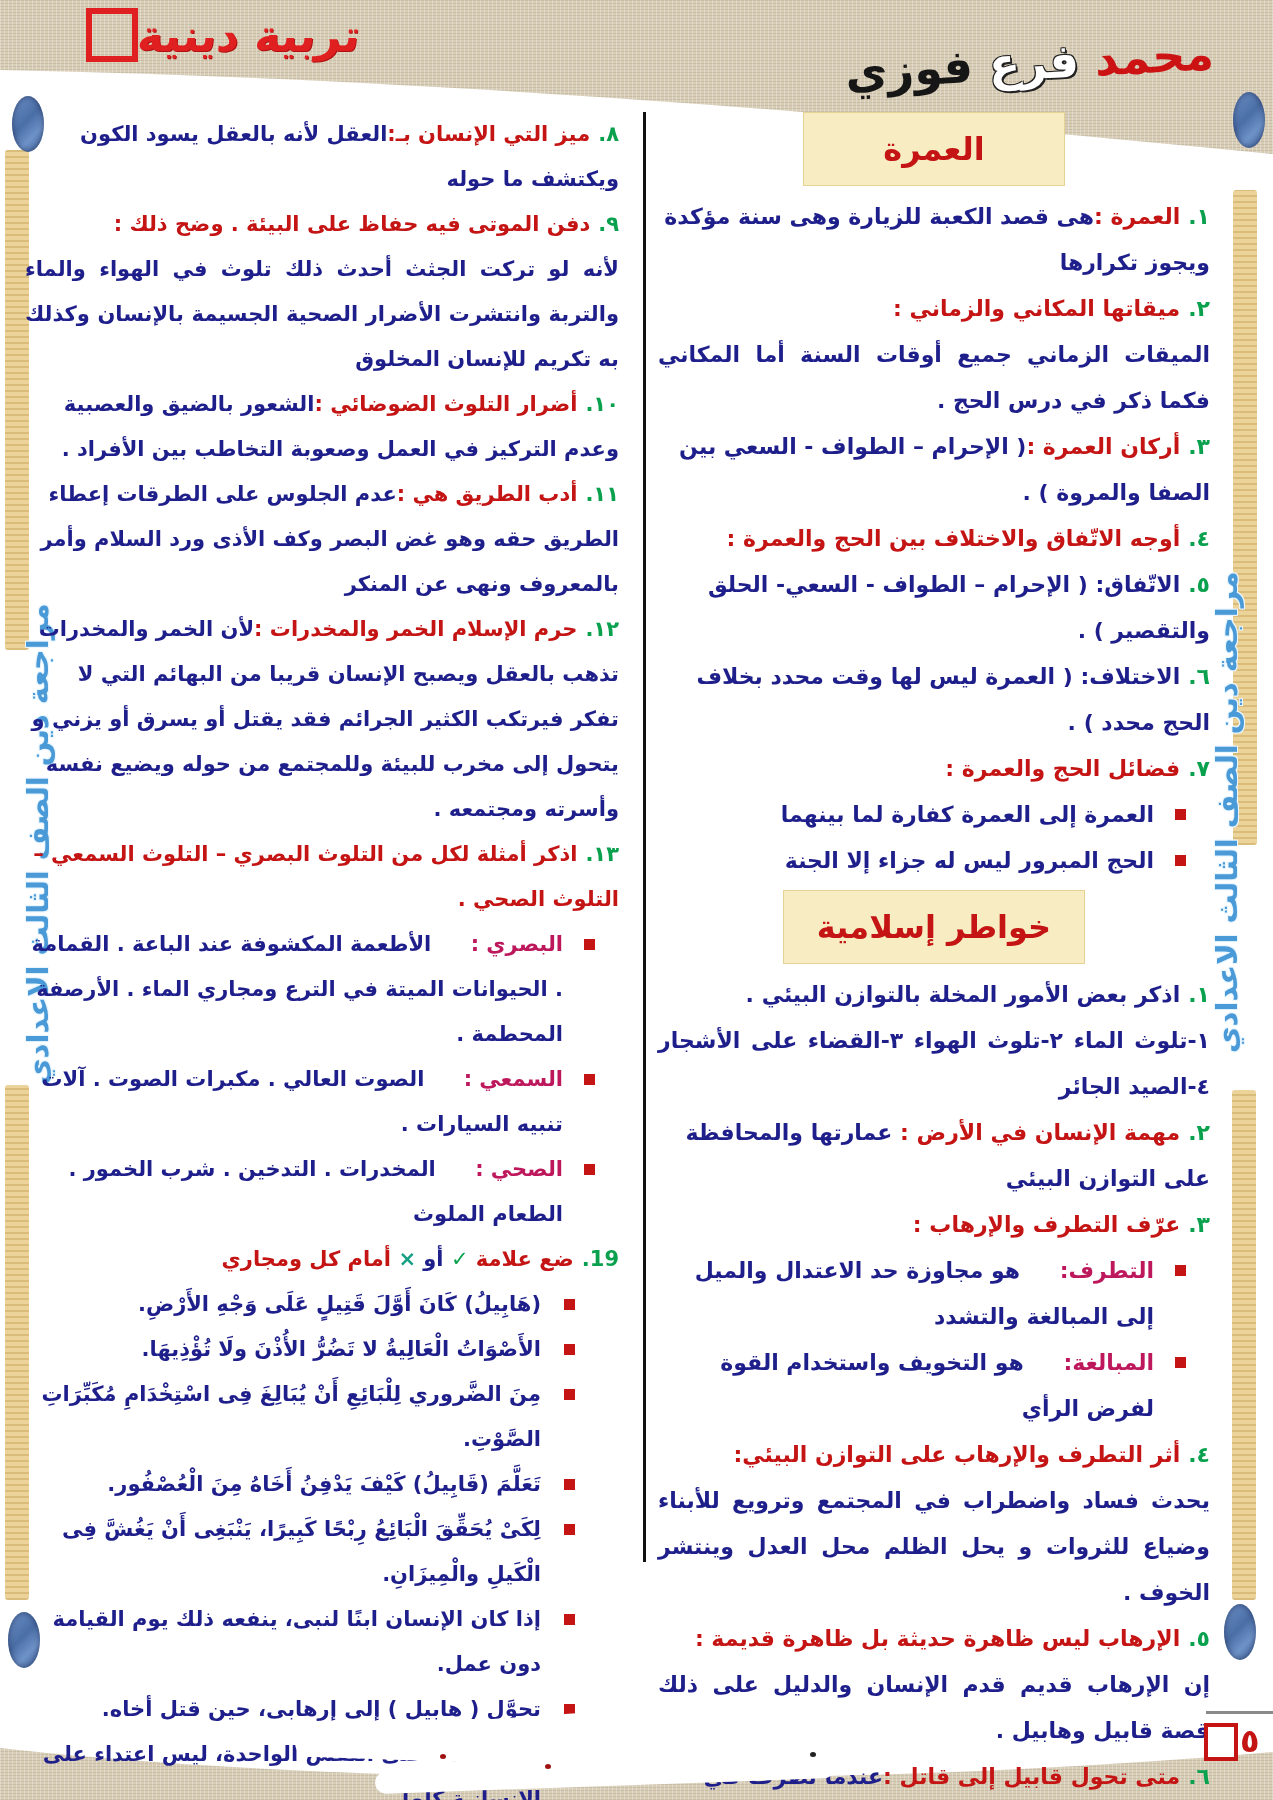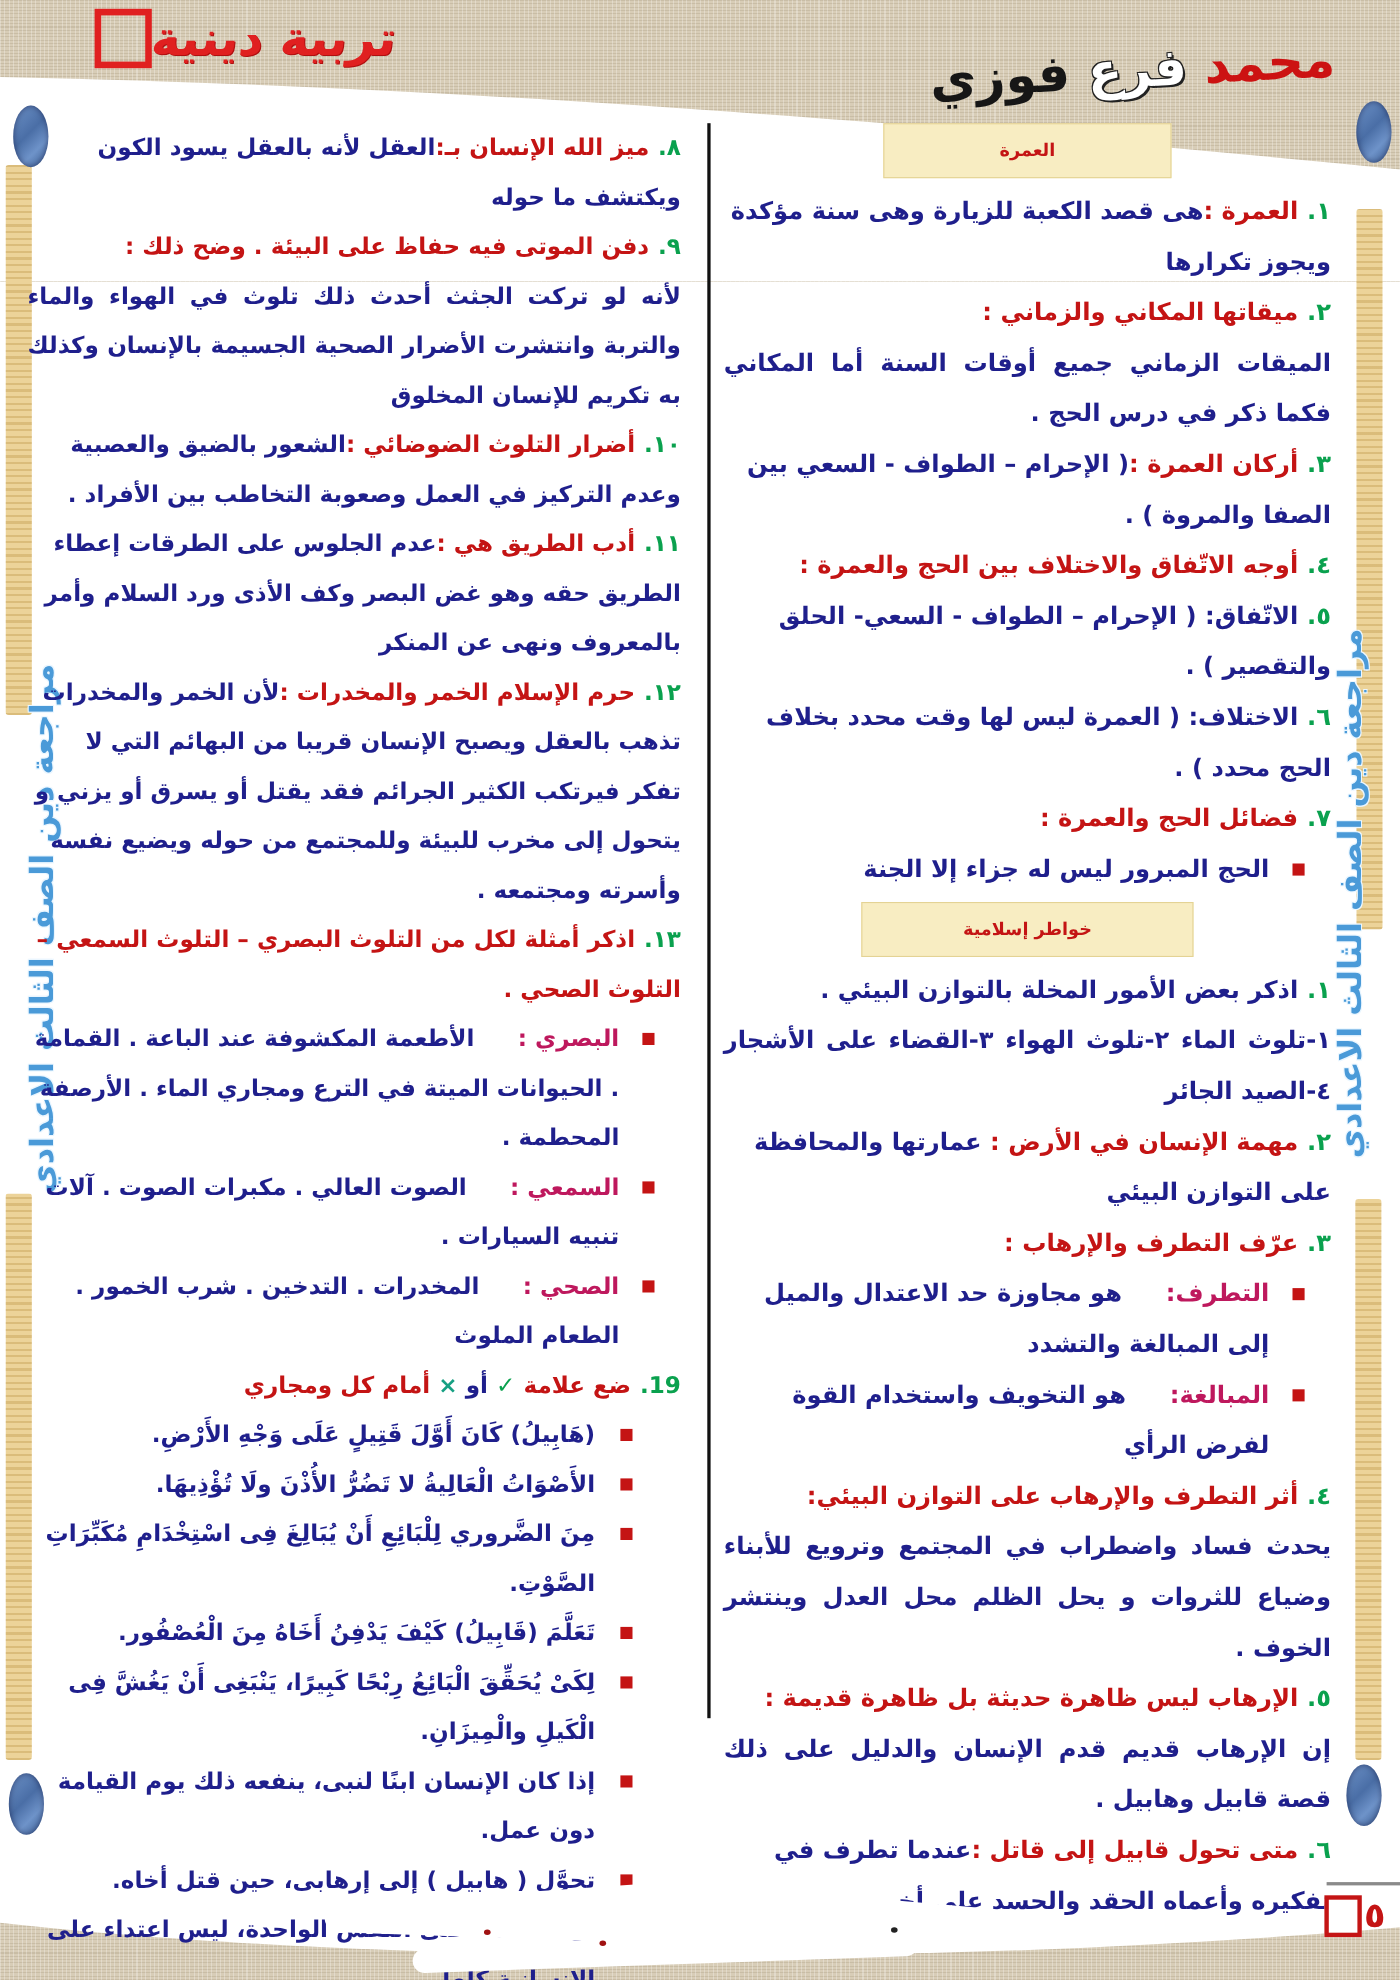--- a/index.html
+++ b/index.html
@@ -48,21 +48,21 @@
   .sub{margin:0;text-align:justify;}
   .num{color:#0aa14e;margin-left:8px;}
   .red{color:#c41414;}
   .navy{color:#1f1f8c;}
   .purple{color:#be185d;margin-left:32px;}
   .green{color:#0aa14e;}
   .teal{color:#17a083;}
   .bul{position:relative;padding-right:56px;}
   .sq{position:absolute;right:24px;top:17px;width:11px;height:11px;background:#c41414;display:inline-block;}
   .titlebox{background:#f8edc2;border:1px solid #e4d394;color:#c41414;text-align:center;
-            width:260px;margin:6px auto 8px auto;padding:4px 0;font-size:16px;line-height:40px;}
+            width:260px;margin:6px auto 8px auto;padding:16px 0;font-size:32px;line-height:40px;}
   .titlebox.wide{width:300px;}
   .stmts{padding-right:34px;}
   .stmt{position:relative;padding-right:44px;margin:0;text-align:right;}
   .stmt .sq{right:10px;}
   
   .gray-line{position:absolute;left:1206px;top:1711px;width:67px;height:3px;background:#8a8a8a;z-index:5;}
   .pg-square{position:absolute;left:1204px;top:1723px;width:26px;height:30px;border:4px solid #c41414;z-index:5;background:#fff;}
   .pg-num{position:absolute;left:1240px;top:1722px;color:#c41414;font-size:32px;z-index:5;}
   .scribble{position:absolute;left:255px;top:1712px;width:670px;height:85px;z-index:4;}
   .blob{position:absolute;background:#fff;border-radius:22px;}
@@ -109,41 +109,42 @@
     <div class="titlebox">العمرة</div>
 
     <p class="q"><span class="num">١.</span><span class="red">العمرة :</span><span>هى قصد الكعبة للزيارة وهى سنة مؤكدة ويجوز تكرارها</span></p>
     <p class="q"><span class="num">٢.</span><span class="red">ميقاتها المكاني والزماني :</span></p>
     <p class="sub">الميقات الزماني جميع أوقات السنة أما المكاني فكما ذكر في درس الحج .</p>
     <p class="q"><span class="num">٣.</span><span class="red">أركان العمرة :</span><span>( الإحرام – الطواف - السعي بين الصفا والمروة ) .</span></p>
     <p class="q"><span class="num">٤.</span><span class="red">أوجه الاتّفاق والاختلاف بين الحج والعمرة :</span></p>
     <p class="q"><span class="num">٥.</span><span class="navy">الاتّفاق:</span> <span>( الإحرام – الطواف - السعي- الحلق والتقصير ) .</span></p>
     <p class="q"><span class="num">٦.</span><span class="navy">الاختلاف:</span> <span>( العمرة ليس لها وقت محدد بخلاف الحج محدد ) .</span></p>
     <p class="q"><span class="num">٧.</span><span class="red">فضائل الحج والعمرة :</span></p>
+    <p class="q bul"><span class="sq"></span><span>العمرة إلى العمرة كفارة لما بينهما</span></p>
     <p class="q bul"><span class="sq"></span><span>الحج المبرور ليس له جزاء إلا الجنة</span></p>
 
     <div class="titlebox wide">خواطر إسلامية</div>
 
     <p class="q"><span class="num">١.</span><span class="navy">اذكر بعض الأمور المخلة بالتوازن البيئي .</span></p>
     <p class="sub">١-تلوث الماء ٢-تلوث الهواء ٣-القضاء على الأشجار  ٤-الصيد الجائر</p>
     <p class="q"><span class="num">٢.</span><span class="red">مهمة الإنسان في الأرض :</span> <span>عمارتها والمحافظة على التوازن البيئي</span></p>
     <p class="q"><span class="num">٣.</span><span class="red">عرّف التطرف والإرهاب :</span></p>
     <p class="q bul"><span class="sq"></span><span class="purple">التطرف:</span> <span>هو مجاوزة حد الاعتدال والميل إلى المبالغة والتشدد</span></p>
     <p class="q bul"><span class="sq"></span><span class="purple">المبالغة:</span> <span>هو التخويف واستخدام القوة لفرض الرأي</span></p>
     <p class="q"><span class="num">٤.</span><span class="red">أثر التطرف والإرهاب على التوازن البيئي:</span></p>
     <p class="sub">يحدث فساد واضطراب في المجتمع وترويع للأبناء وضياع للثروات و يحل الظلم محل العدل وينتشر الخوف .</p>
     <p class="q"><span class="num">٥.</span><span class="red">الإرهاب ليس ظاهرة حديثة بل ظاهرة قديمة :</span></p>
     <p class="sub">إن الإرهاب قديم قدم الإنسان والدليل على ذلك قصة قابيل وهابيل .</p>
     <p class="q"><span class="num">٦.</span><span class="red">متى تحول قابيل إلى قاتل :</span><span>عندما تطرف في تفكيره وأعماه الحقد والحسد على أخيه .</span></p>
     <p class="q"></p>
 
   </div>
 
   <div class="col col-left">
-    <p class="q"><span class="num">٨.</span><span class="red">ميز الله الإنسان بـ:</span><span>العقل لأنه بالعقل يسود الكون ويكتشف ما حوله</span></p>
+    <p class="q"><span class="num">٨.</span><span class="red">ميز التي الإنسان بـ:</span><span>العقل لأنه بالعقل يسود الكون ويكتشف ما حوله</span></p>
     <p class="q"><span class="num">٩.</span><span class="red">دفن الموتى فيه حفاظ على البيئة . وضح ذلك :</span></p>
     <p class="sub">لأنه لو تركت الجثث أحدث ذلك تلوث في الهواء والماء والتربة وانتشرت الأضرار الصحية الجسيمة بالإنسان وكذلك به تكريم للإنسان المخلوق</p>
     <p class="q"><span class="num">١٠.</span><span class="red">أضرار التلوث الضوضائي :</span><span>الشعور بالضيق والعصبية وعدم التركيز في العمل وصعوبة التخاطب بين الأفراد .</span></p>
     <p class="q"><span class="num">١١.</span><span class="red">أدب الطريق هي :</span><span>عدم الجلوس على الطرقات إعطاء الطريق حقه وهو غض البصر وكف الأذى ورد السلام وأمر بالمعروف ونهى عن المنكر</span></p>
     <p class="q"><span class="num">١٢.</span><span class="red">حرم الإسلام الخمر والمخدرات :</span><span>لأن الخمر والمخدرات تذهب بالعقل ويصبح الإنسان قريبا من البهائم التي لا تفكر فيرتكب الكثير الجرائم فقد يقتل أو يسرق أو يزني و يتحول إلى مخرب للبيئة وللمجتمع من حوله ويضيع نفسه وأسرته ومجتمعه .</span></p>
     <p class="q"><span class="num">١٣.</span><span class="red">اذكر أمثلة لكل من التلوث البصري – التلوث السمعي – التلوث الصحي .</span></p>
     <p class="q bul"><span class="sq"></span><span class="purple">البصري :</span> <span>الأطعمة المكشوفة عند الباعة . القمامة . الحيوانات الميتة في الترع ومجاري الماء . الأرصفة المحطمة .</span></p>
     <p class="q bul"><span class="sq"></span><span class="purple">السمعي :</span> <span>الصوت العالي . مكبرات الصوت . آلات تنبيه السيارات .</span></p>
     <p class="q bul"><span class="sq"></span><span class="purple">الصحي :</span> <span>المخدرات . التدخين . شرب الخمور . الطعام الملوث</span></p>
 

